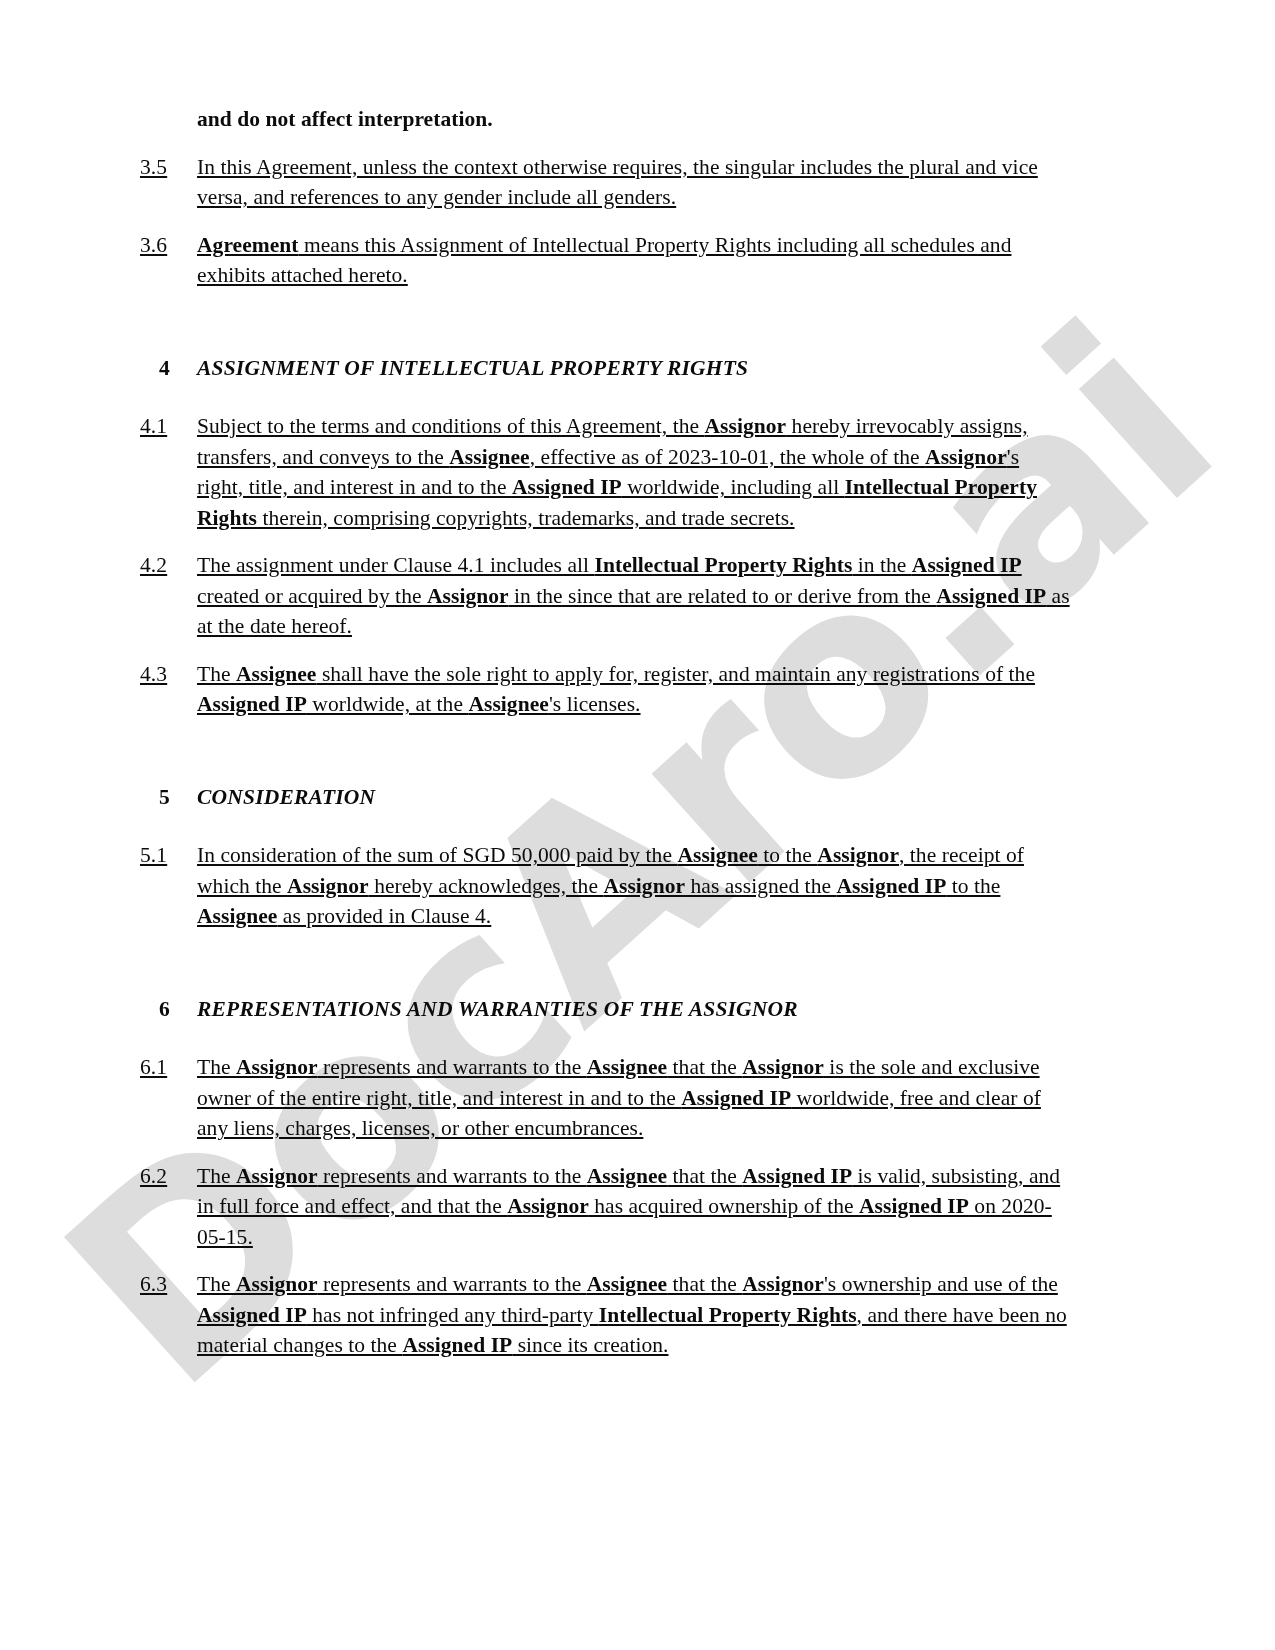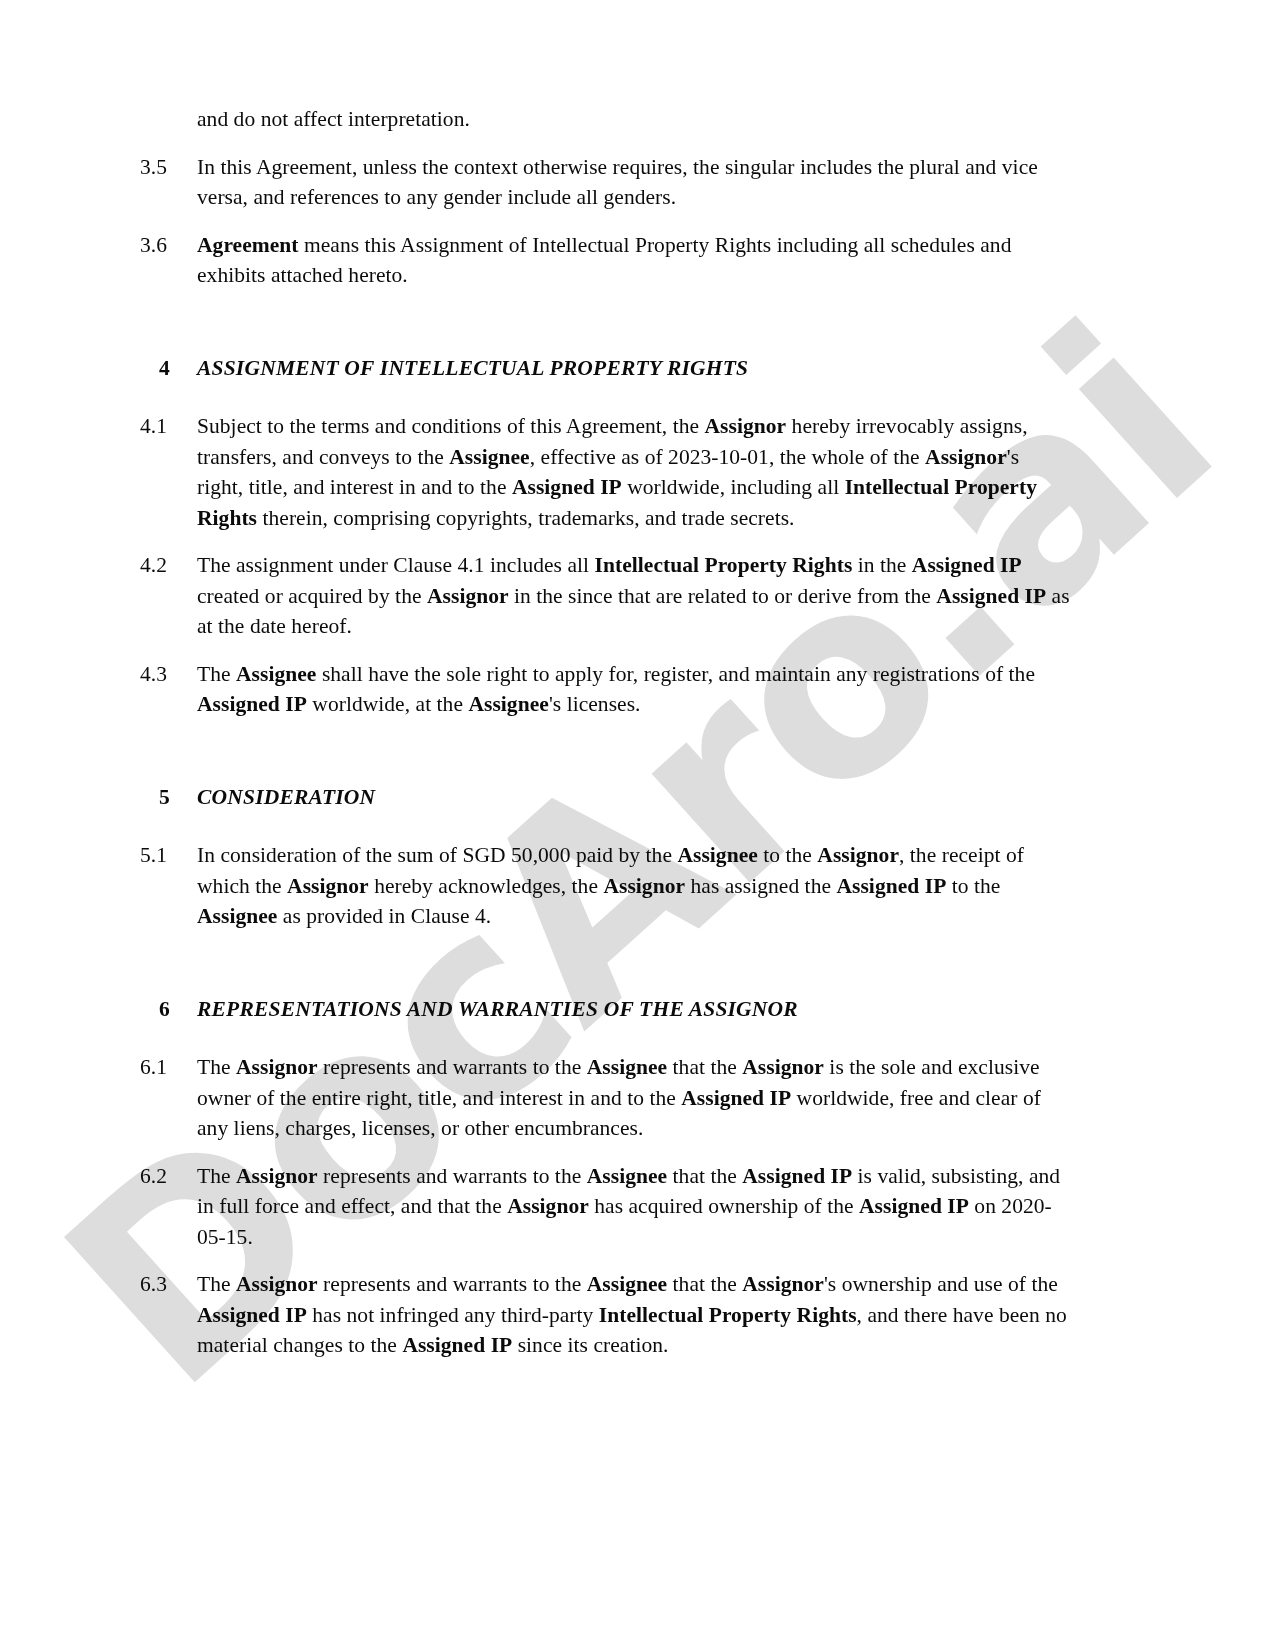--- a/index.html
+++ b/index.html
@@ -79,24 +79,26 @@
     flex: 1 1 auto;
     font-size: 21.5px;
     line-height: 30.5px;
     text-align: left;
     letter-spacing: 0.05px;
   }
 
   
   .clause {
     margin-bottom: 17px;
+    text-decoration: underline;
   }
   
   .cont {
     margin-bottom: 17px;
+    font-weight: bold;
   }
 
   
   .heading {
     margin-top: 62px;
     margin-bottom: 28px;
   }
   .heading .num {
     width: 57px;
     flex: 0 0 57px;

